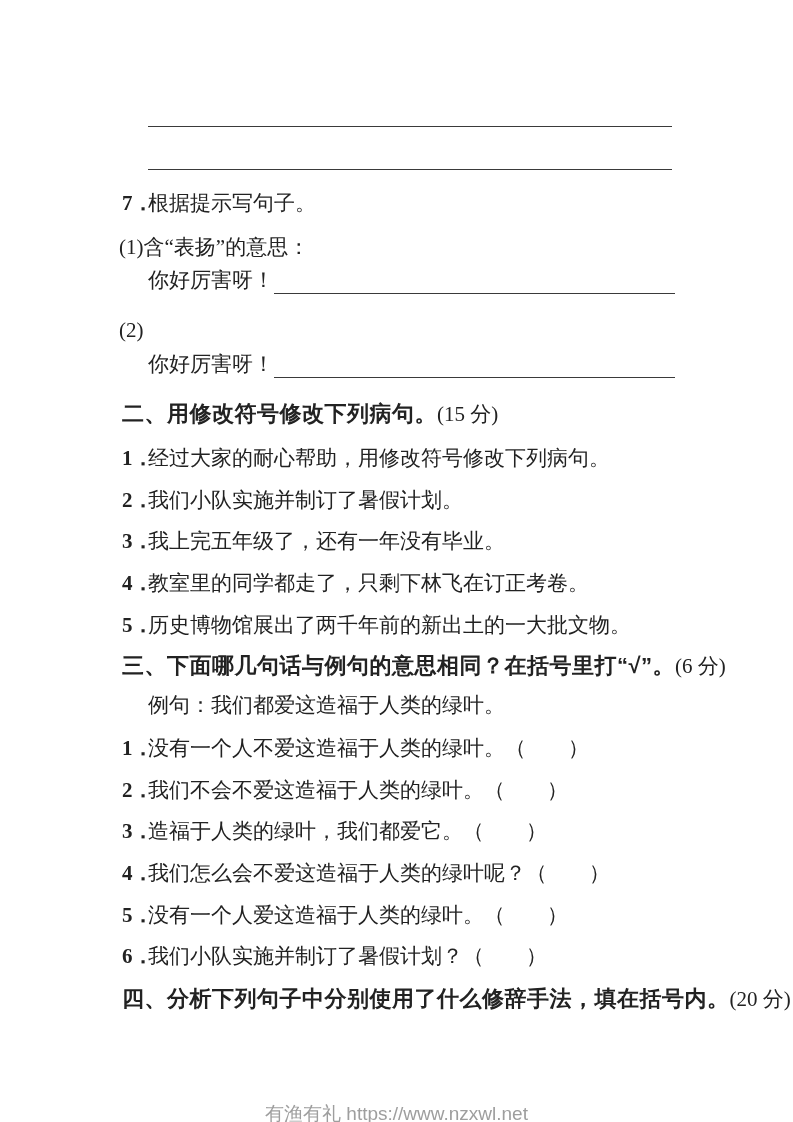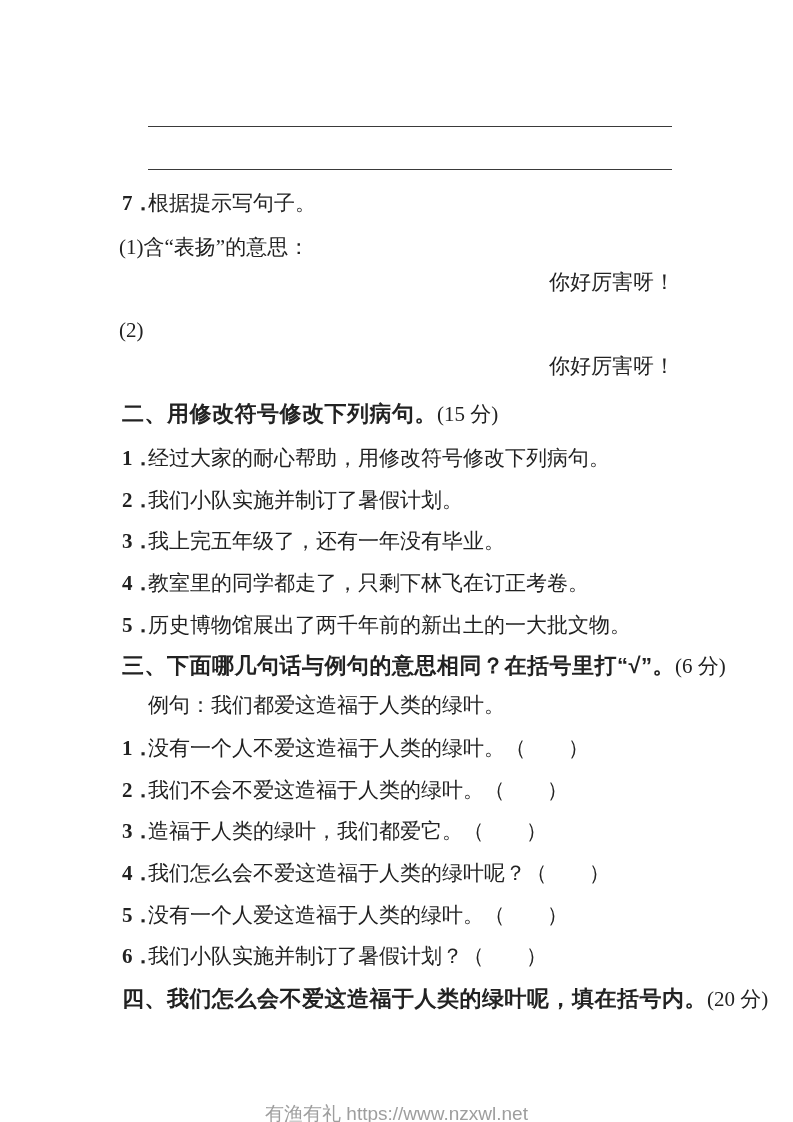--- a/index.html
+++ b/index.html
@@ -47,21 +47,20 @@
     width: 524px;
     border-bottom: 1.5px solid #3a3a3a;
   }
   .ans-row {
     position: absolute;
     left: 148px;
     width: 527px;
     display: flex;
     align-items: flex-end;
     height: 26px;
-    flex-direction: column;
   }
   .ans-row .prefix { flex: none; }
   .fill-line {
     flex: 1;
     border-bottom: 1.5px solid #3a3a3a;
     height: 22px;
   }
   .footer {
     position: absolute;
     left: 0;
@@ -161,19 +160,19 @@
     <span class="item-num">5．</span>
     <span>没有一个人爱这造福于人类的绿叶。（　　）</span>
   </div>
   <div class="row" style="top:942px;">
     <span class="item-num">6．</span>
     <span>我们小队实施并制订了暑假计划？（　　）</span>
   </div>
 
   <div class="row section-header" style="top:984px;">
     <span>四、</span>
-    <span>我们怎么会不爱这造福于人类的绿叶呢，填在括号内。</span>
+    <span>分析下列句子中分别使用了什么修辞手法，填在括号内。</span>
     <span class="score">(20 分)</span>
   </div>
 
   <div class="footer" style="top:1101px;">有渔有礼 https://www.nzxwl.net</div>
 
 </div>
 
 </body></html>

